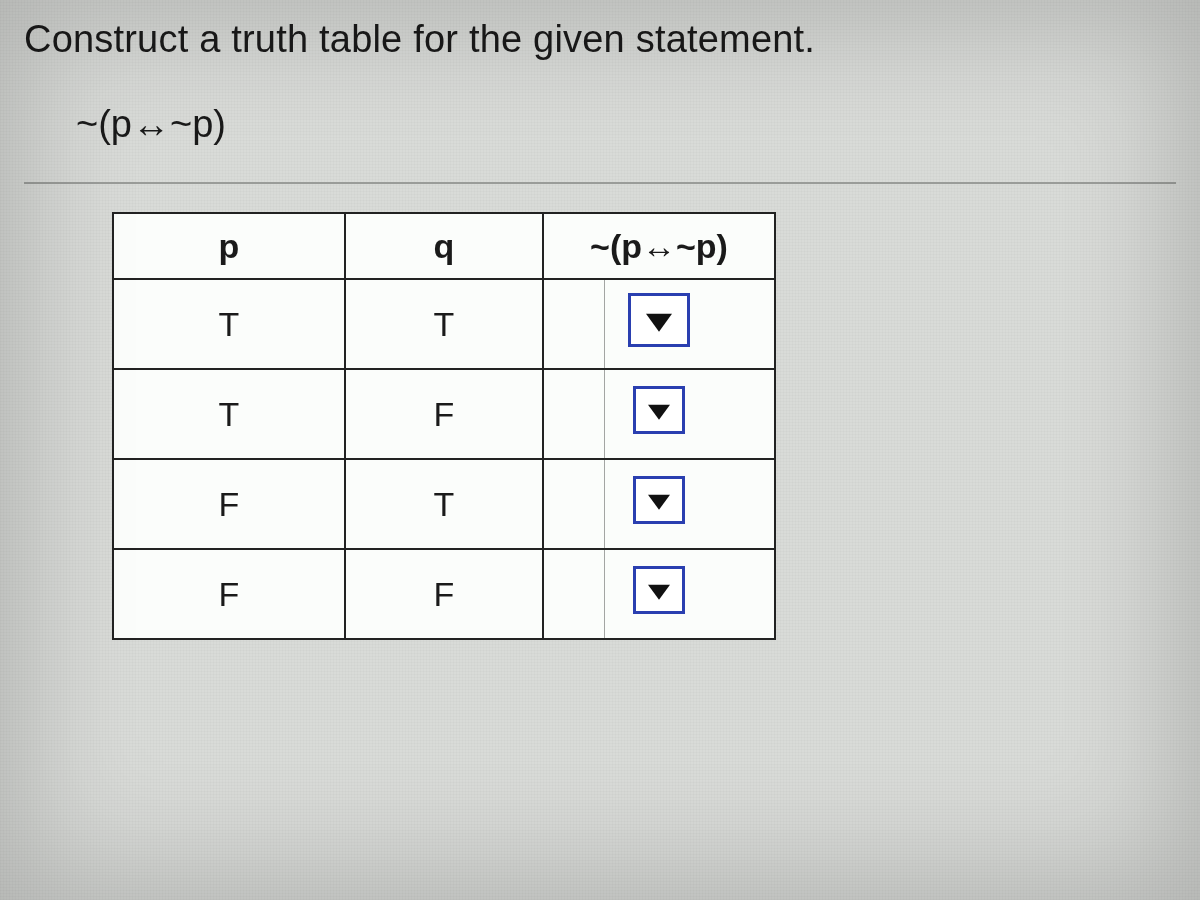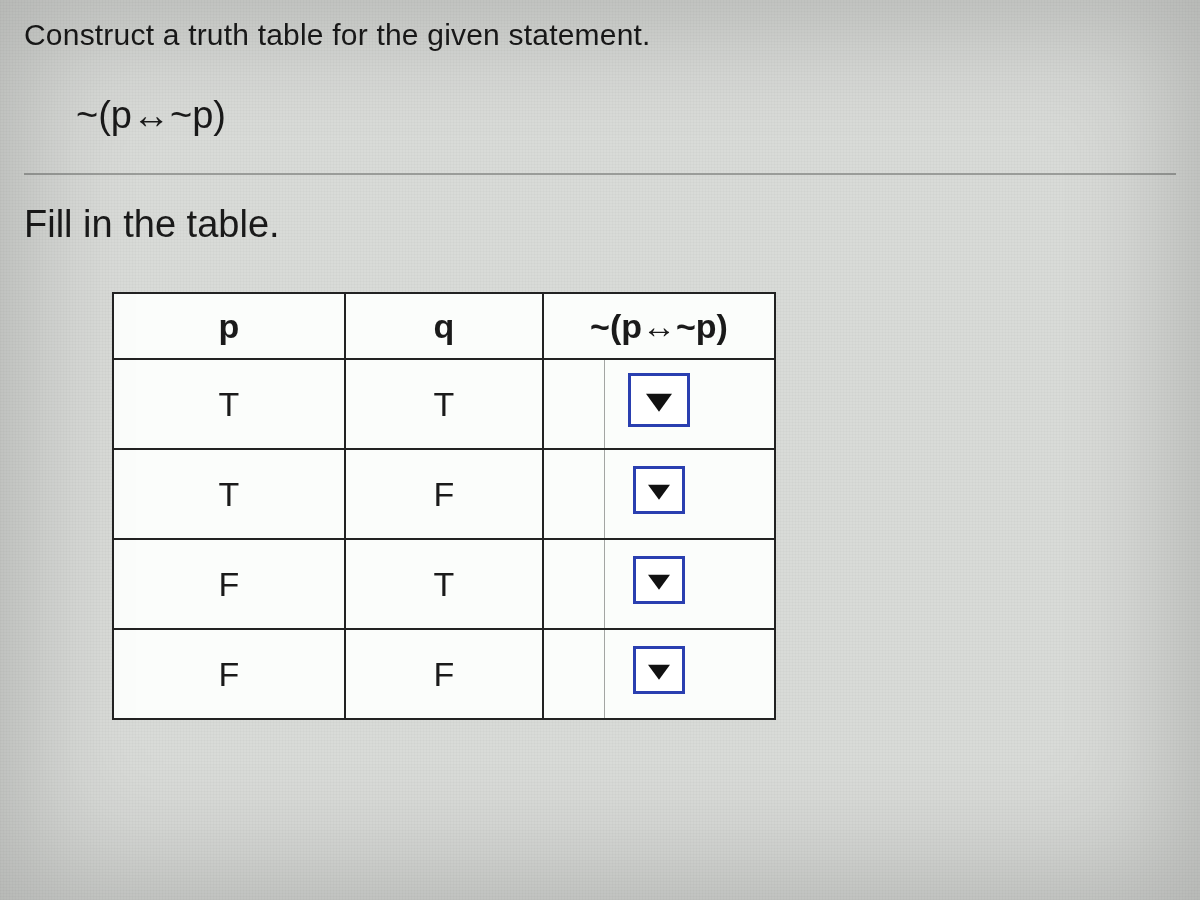--- a/index.html
+++ b/index.html
@@ -13,21 +13,21 @@
       repeating-linear-gradient(90deg, rgba(0,0,0,0.02) 0 1px, transparent 1px 3px);
     font-family: "Arial", "Helvetica", sans-serif;
     color: #1a1a1a;
     overflow: hidden;
   }
   .page {
     padding: 18px 24px 0 24px;
     box-sizing: border-box;
   }
   .prompt-line {
-    font-size: 30px;
+    font-size: 38px;
     letter-spacing: 0.2px;
     margin-bottom: 42px;
   }
   .statement-line {
     font-size: 38px;
     margin-left: 52px;
     margin-bottom: 36px;
   }
   .divider {
     border: none;
@@ -119,21 +119,20 @@
 <body>
 
 <div class="page">
 
   <div class="prompt-line">Construct a truth table for the given statement.</div>
 
   <div class="statement-line">~(p↔~p)</div>
 
   <hr class="divider">
 
-  <div class="fill-line">Fill in the table.</div>
 
   <table class="truth">
     <colgroup>
       <col class="col-p">
         <col class="col-q">
         <col class="col-r">
     </colgroup>
     <thead>
       <tr>
         <th>p</th>

